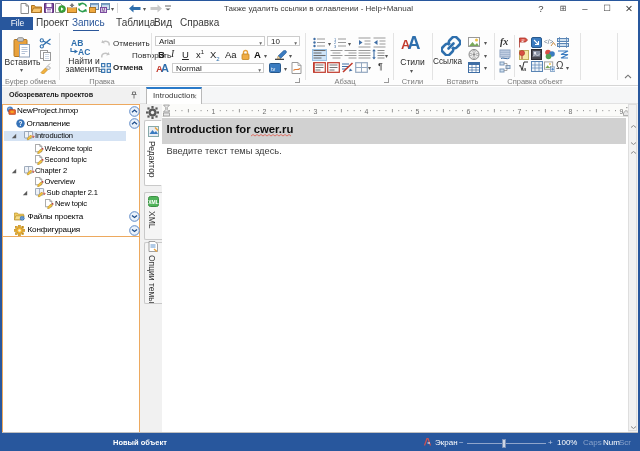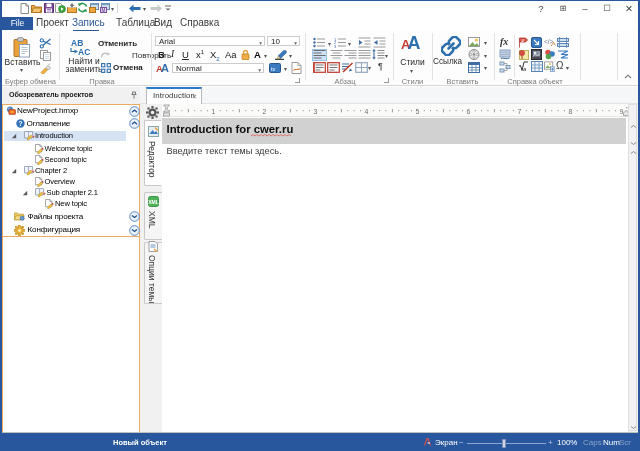--- a/index.html
+++ b/index.html
@@ -92,20 +92,21 @@
       <path d="M5.5 .5L1 4.5l4.5 4v-2.5h7v-3h-7z" fill="#2e6fad"></path>
     </svg>
   <div class="abs" style="left:143px;top:5px;font-size:6px;color:#555;">▾</div>
   <svg class="abs" style="left:150px;top:4px;" width="13" height="9" viewBox="0 0 13 9">
       <path d="M7.5 .5L12 4.5l-4.5 4v-2.5h-7v-3h7z" fill="#c9c9c9"></path>
     </svg>
   <svg class="abs" style="left:164px;top:5px;" width="8" height="7" viewBox="0 0 8 7">
       <path d="M1 1h6" stroke="#666" stroke-width="1"></path>
       <path d="M1.5 3.5L4 5.5 6.5 3.5z" fill="#666"></path>
     </svg>
+  <div id="titletext">Также удалить ссылки в оглавлении - Help+Manual</div>
   <div class="winbtn" style="left:533px;">?</div>
   <div class="winbtn" style="left:555px;font-size:8px;top:4px;">⊞</div>
   <div class="winbtn" style="left:577px;">–</div>
   <div class="winbtn" style="left:599px;font-size:8.5px;">☐</div>
   <div class="winbtn" style="left:621px;">✕</div>
 </div>
 <div id="menurow">
   <div id="filebtn">File</div>
   <div class="mtab" style="left:36px;width:28px;">Проект</div>
   <div class="mtab" style="left:72px;width:28px;color:#2b579a;">Запись</div>
@@ -142,21 +143,21 @@
   <div class="abs" style="left:78px;top:16.5px;font-size:8.5px;font-weight:bold;color:#2e6fad;">AC</div>
   <svg class="abs" style="left:70px;top:18px;" width="8" height="7" viewBox="0 0 8 7">
       <path d="M1 0v3.5h4" fill="none" stroke="#2e6fad" stroke-width="1.2"></path>
       <path d="M4.5 1.5L8 3.5 4.5 5.5z" fill="#2e6fad"></path>
     </svg>
   <div class="abs rtxt" style="left:62px;top:26.5px;width:44px;text-align:center;line-height:8px;">Найти и<br>заменить</div>
   <svg class="abs" style="left:100px;top:8.5px;" width="11" height="9" viewBox="0 0 11 9">
       <path d="M9.2 6.5C9.8 3 6 1 3 3.2" stroke="#c4c4c4" stroke-width="1.4" fill="none"></path>
       <path d="M1.2 3.8L4.8 4.6 2.6 1z" fill="#c4c4c4"></path>
     </svg>
-  <div class="abs rtxt gray" style="left:98px;top:9px;font-size:8px;font-weight:bold;">Отменить</div>
+  <div class="abs rtxt gray" style="left:113px;top:9px;font-size:8px;">Отменить</div>
   <svg class="abs" style="left:100px;top:20.5px;" width="11" height="9" viewBox="0 0 11 9">
       <path d="M1.8 6.5C1.2 3 5 1 8 3.2" stroke="#c4c4c4" stroke-width="1.4" fill="none"></path>
       <path d="M9.8 3.8L6.2 4.6 8.4 1z" fill="#c4c4c4"></path>
     </svg>
   <div class="abs rtxt gray" style="left:113px;top:21px;font-size:8px;padding-left:19px;">Повторить</div>
   <svg class="abs" style="left:101px;top:33px;" width="10" height="10" viewBox="0 0 10 10">
       <rect x="0.6" y="0.6" width="3.2" height="3.2" fill="none" stroke="#2e6fad" stroke-width="1.1"></rect>
       <rect x="6.2" y="0.6" width="3.2" height="3.2" fill="none" stroke="#2e6fad" stroke-width="1.1"></rect>
       <rect x="0.6" y="6.2" width="3.2" height="3.2" fill="none" stroke="#2e6fad" stroke-width="1.1"></rect>
       <rect x="6.2" y="6.2" width="3.2" height="3.2" fill="none" stroke="#2e6fad" stroke-width="1.1"></rect>

